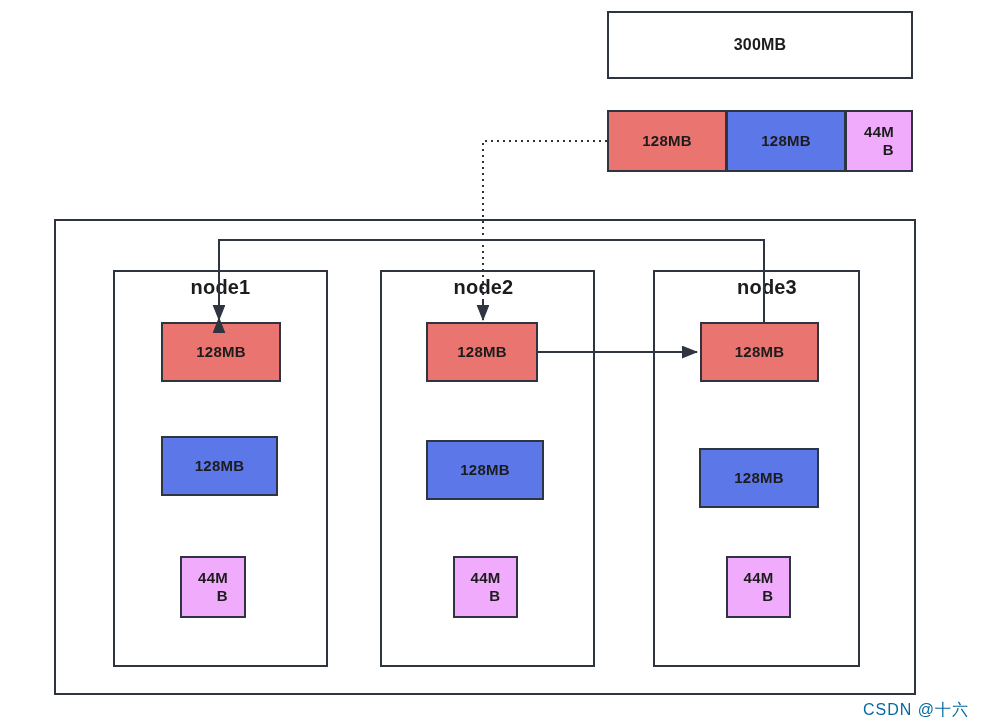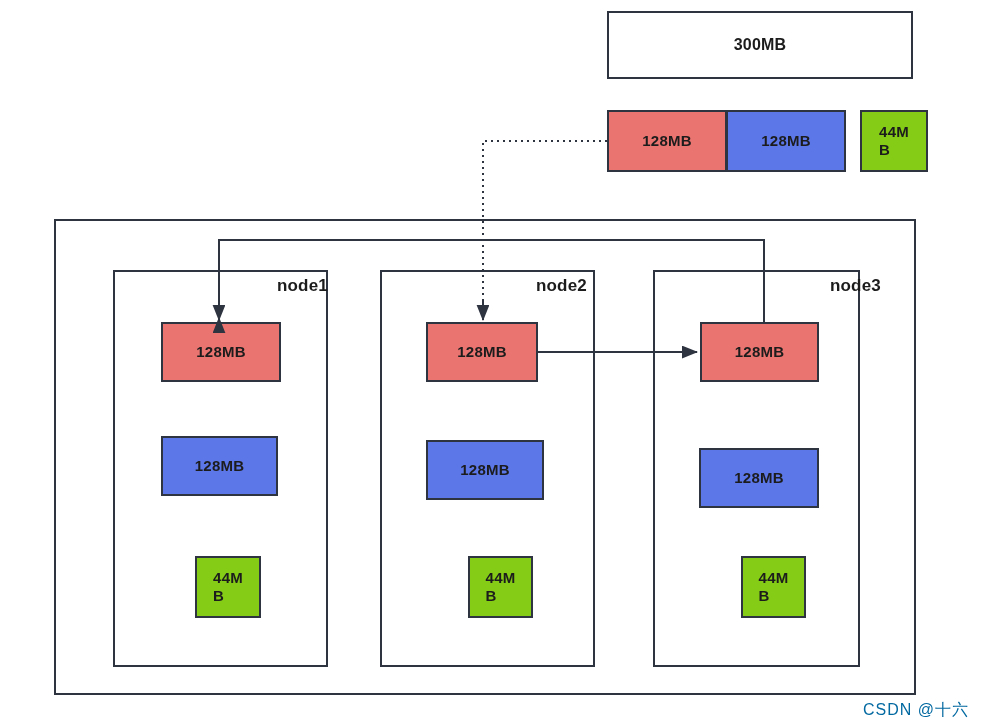--- a/index.html
+++ b/index.html
@@ -17,47 +17,47 @@
     background: #ffffff;
     overflow: hidden;
   }
   .box {
     position: absolute;
     box-sizing: border-box;
     border: 2px solid #2e3440;
     display: flex;
     align-items: center;
     justify-content: center;
-    text-align: left;
+    text-align: right;
     color: #1c1c1c;
     font-weight: bold;
     font-size: 15px;
     line-height: 1.18;
     letter-spacing: 0.2px;
   }
   .frame {
     position: absolute;
     box-sizing: border-box;
     border: 2px solid #2e3440;
     background: transparent;
   }
   .plain {
     background: #ffffff;
   }
   .node-title {
     position: absolute;
     font-weight: bold;
-    font-size: 17px;
+    font-size: 20px;
     color: #1c1c1c;
-    text-align: right;
+    text-align: center;
     letter-spacing: 0.2px;
   }
   .mem-red   { background: #ea7470; }
   .mem-blue  { background: #5b77e8; }
-  .mem-pink  { background: #84cc16; margin-left: 15px; }
+  .mem-pink  { background: #f0abfc; }
   .svg-layer {
     position: absolute;
     left: 0;
     top: 0;
     width: 993px;
     height: 728px;
     pointer-events: none;
   }
   .watermark {
     position: absolute;

